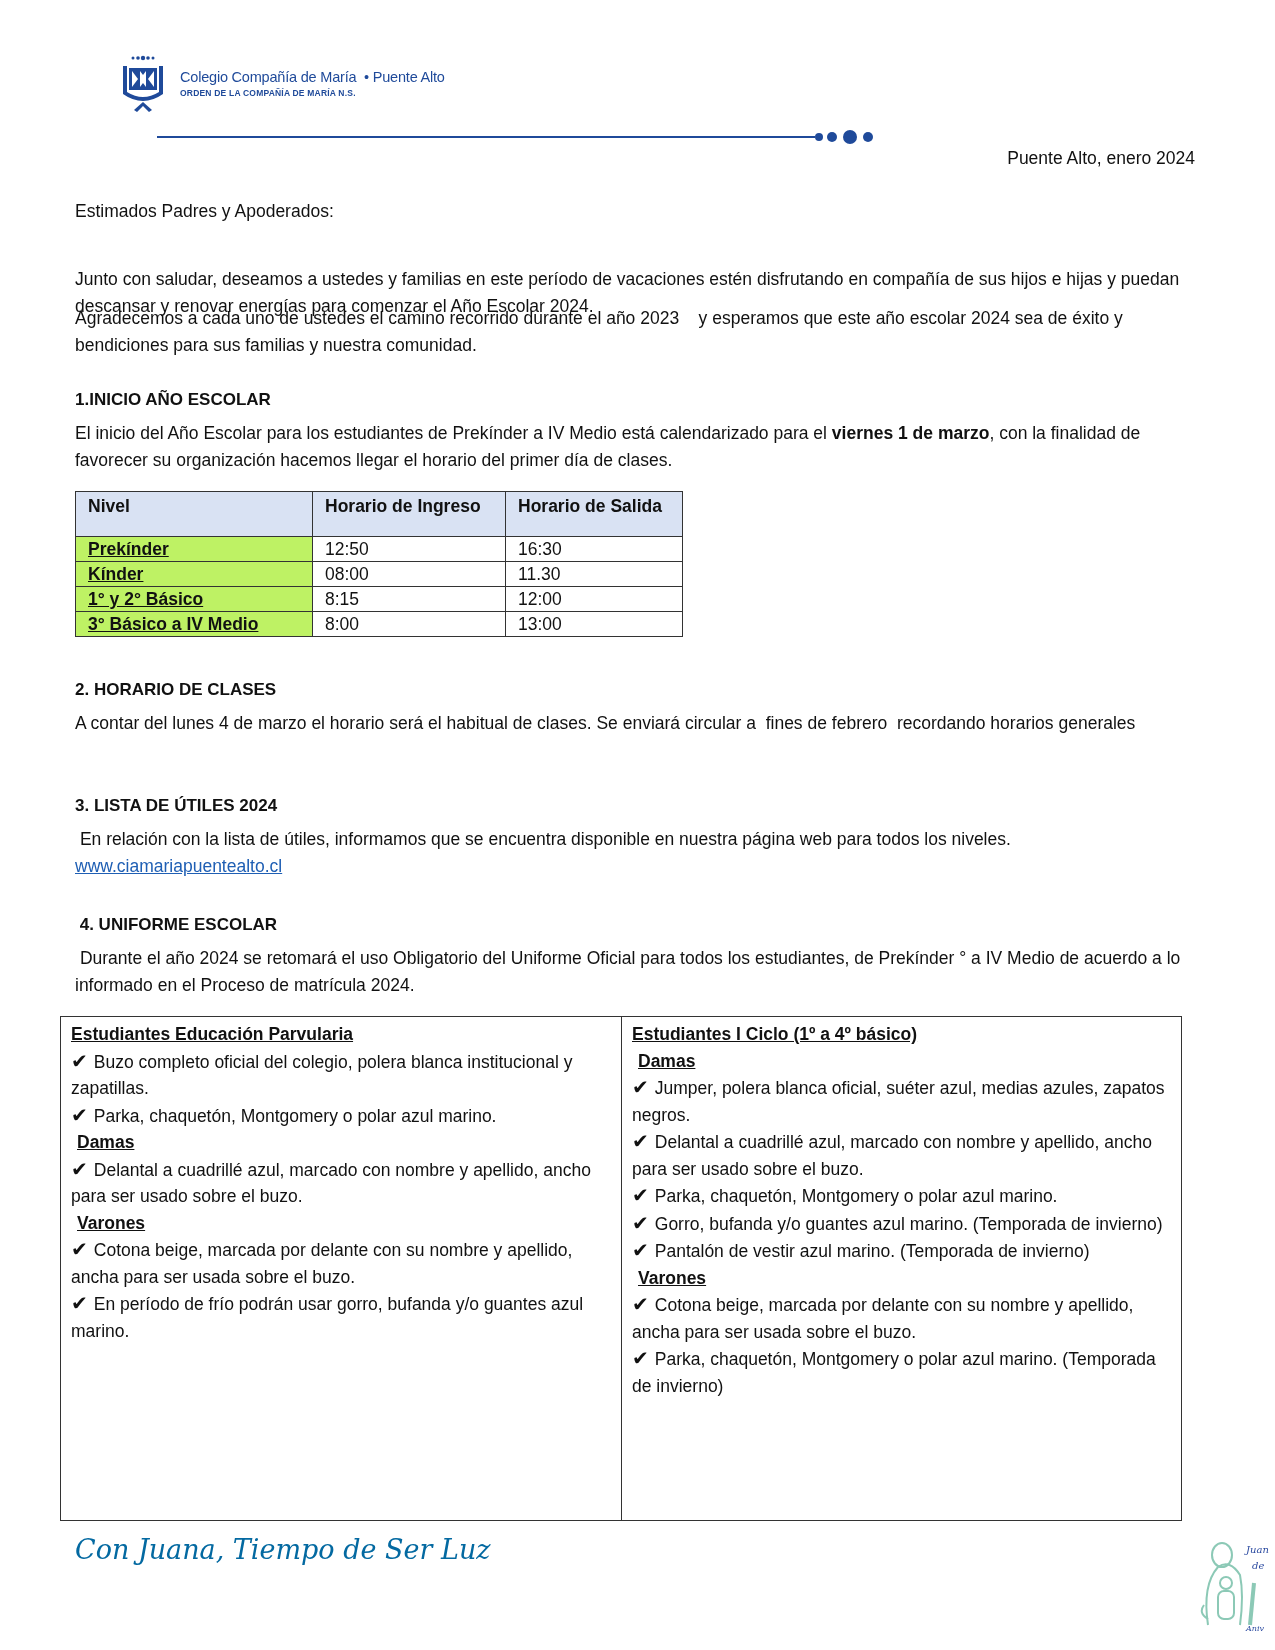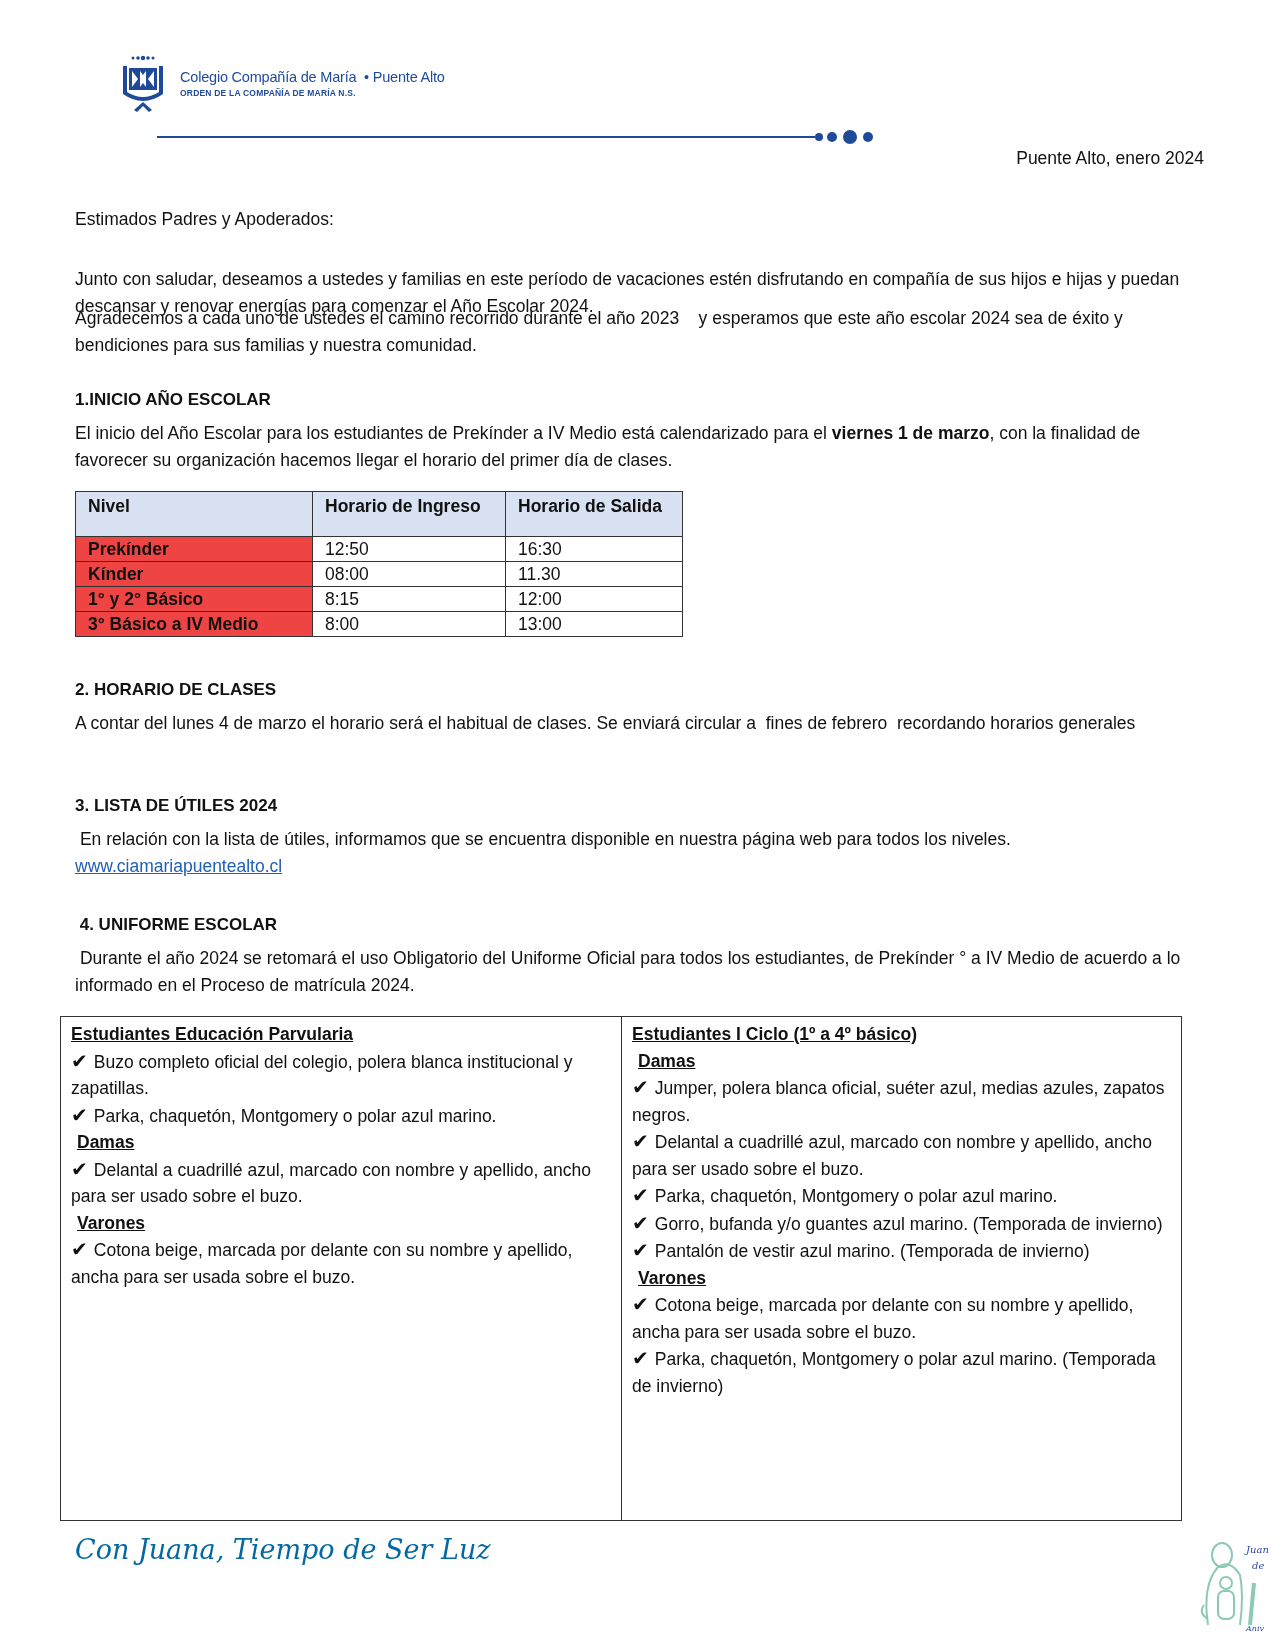--- a/index.html
+++ b/index.html
@@ -7,30 +7,30 @@
          font-family:"Liberation Sans", "DejaVu Sans", sans-serif; color:#111; }
   .abs { position:absolute; }
   .txt { font-size:17.5px; line-height:27px; color:#111; }
   .bold { font-weight:bold; }
   
   #logo { left:118px; top:54px; width:330px; height:60px; }
   .logo-mark { position:absolute; left:0; top:0; width:50px; height:60px; }
   .logo-title { position:absolute; left:62px; top:15px; font-size:14.5px; color:#1f4a9a; white-space:nowrap; letter-spacing:-0.2px; }
   .logo-sub { position:absolute; left:62px; top:34px; font-size:8.5px; font-weight:bold; color:#1f4a9a; white-space:nowrap; letter-spacing:0.2px; }
   #rule { left:157px; top:130px; width:735px; height:14px; }
-  #date { right:71px; top:145px; text-align:right; }
+  #date { right:80px; top:145px; text-align:right; }
   
   .para { left:75px; width:1130px; }
   .section-h { left:75px; font-weight:bold; font-size:17px;margin-top:12px; }
   
   #schedule { left:75px; top:491px; border-collapse:collapse; font-size:17.5px;border-radius:22px; }
   #schedule td, #schedule th { border:1px solid #333; padding:0 12px; text-align:left; vertical-align:top; }
   #schedule th { background:#d9e2f3; font-weight:bold; height:40px; padding-top:4px; }
   #schedule td { height:24px; line-height:24px; }
-  #schedule td.lvl { background:#ef4444; font-weight:bold; }
+  #schedule td.lvl { background:#bef264; font-weight:bold;text-decoration:underline; }
   
   #uniform { left:60px; top:1016px; width:1122px; height:505px; border:1.5px solid #333; box-sizing:border-box; display:flex; }
   .ucol { box-sizing:border-box; padding:4px 10px; font-size:17.5px; line-height:26.5px; }
   .ucol.left { width:561px; border-right:1.5px solid #333; }
   .ucol.right { flex:1; }
   .uhead { font-weight:bold; text-decoration:underline; }
   .usub { font-weight:bold; text-decoration:underline; }
   .uitem { margin:0; }
   .check { display:inline-block; font-size:20px; margin-right:6px; }
   a.link { color:#1f5fb4; text-decoration:underline; }
@@ -68,21 +68,21 @@
 <svg id="rule" class="abs" viewBox="0 0 735 14">
   <line x1="0" y1="7" x2="658" y2="7" stroke="#1f4a9a" stroke-width="2"></line>
   <circle cx="662" cy="7" r="4" fill="#1f4a9a"></circle>
   <circle cx="675" cy="7" r="5" fill="#1f4a9a"></circle>
   <circle cx="693" cy="7" r="7" fill="#1f4a9a"></circle>
   <circle cx="711" cy="7" r="5" fill="#1f4a9a"></circle>
 </svg>
 
 <div id="date" class="abs txt">Puente Alto, enero 2024</div>
 
-<div class="abs txt para" style="top:206px;"> Estimados Padres y Apoderados:</div>
+<div class="abs txt para" style="top:198px;"> Estimados Padres y Apoderados:</div>
 <div class="abs txt para" style="top:234px;margin-top:32px;">Junto con saludar, deseamos a ustedes y familias en este período de vacaciones estén disfrutando en compañía de sus hijos e hijas y puedan descansar y renovar energías para comenzar el Año Escolar 2024.</div>
 <div class="abs txt para" style="top:305px; white-space:pre-wrap;">Agradecemos a cada uno de ustedes el camino recorrido durante el año 2023    y esperamos que este año escolar 2024 sea de éxito y bendiciones para sus familias y nuestra comunidad.</div>
 
 <div class="abs section-h" style="top:378px;">1.INICIO AÑO ESCOLAR</div>
 <div class="abs txt para" style="top:420px;">
   <span>El inicio del Año Escolar para los estudiantes de Prekínder a IV Medio está calendarizado para el </span><span class="bold">viernes 1 de marzo</span><span>, con la finalidad de favorecer su organización hacemos llegar el horario del primer día de clases.</span>
 </div>
 
 <table id="schedule" class="abs">
   <thead>
@@ -130,20 +130,21 @@
 
 <div id="uniform" class="abs">
   <div class="ucol left" id="ucol-left">
     <div class="uhead">Estudiantes Educación Parvularia</div>
   <div class="uitem"><span class="check">✔</span><span>Buzo completo oficial del colegio, polera blanca institucional y zapatillas.</span></div>
       <div class="uitem"><span class="check">✔</span><span>Parka, chaquetón, Montgomery o polar azul marino.</span></div>
       <div class="usub" style="padding-left: 6px;">Damas</div>
       <div class="uitem"><span class="check">✔</span><span>Delantal a cuadrillé azul, marcado con nombre y apellido, ancho para ser usado sobre el buzo.</span></div>
       <div class="usub" style="padding-left: 6px;">Varones</div>
       <div class="uitem"><span class="check">✔</span><span>Cotona beige, marcada por delante con su nombre y apellido, ancha para ser usada sobre el buzo.</span></div>
+      <div class="uitem"><span class="check">✔</span><span>En período de frío podrán usar gorro, bufanda y/o guantes azul marino.</span></div>
     </div>
   <div class="ucol right" id="ucol-right">
     <div class="uhead">Estudiantes I Ciclo (1º a 4º básico)</div>
   <div class="usub" style="padding-left: 6px;">Damas</div>
       <div class="uitem"><span class="check">✔</span><span>Jumper, polera blanca oficial, suéter azul, medias azules, zapatos negros.</span></div>
       <div class="uitem"><span class="check">✔</span><span>Delantal a cuadrillé azul, marcado con nombre y apellido, ancho para ser usado sobre el buzo.</span></div>
       <div class="uitem"><span class="check">✔</span><span>Parka, chaquetón, Montgomery o polar azul marino.</span></div>
       <div class="uitem"><span class="check">✔</span><span>Gorro, bufanda y/o guantes azul marino. (Temporada de invierno)</span></div>
       <div class="uitem"><span class="check">✔</span><span>Pantalón de vestir azul marino. (Temporada de invierno)</span></div>
       <div class="usub" style="padding-left: 6px;">Varones</div>

